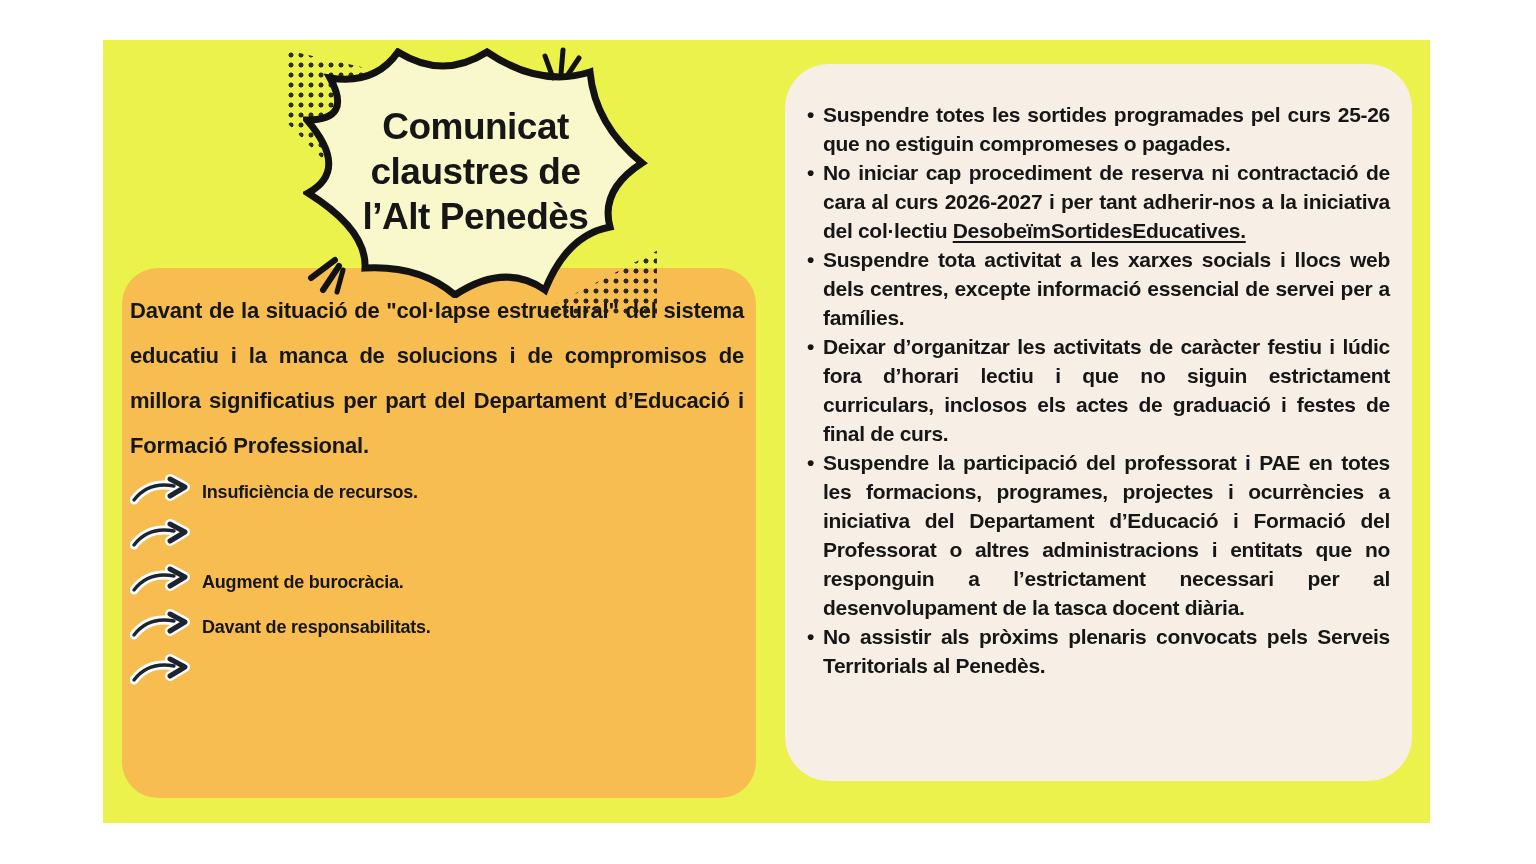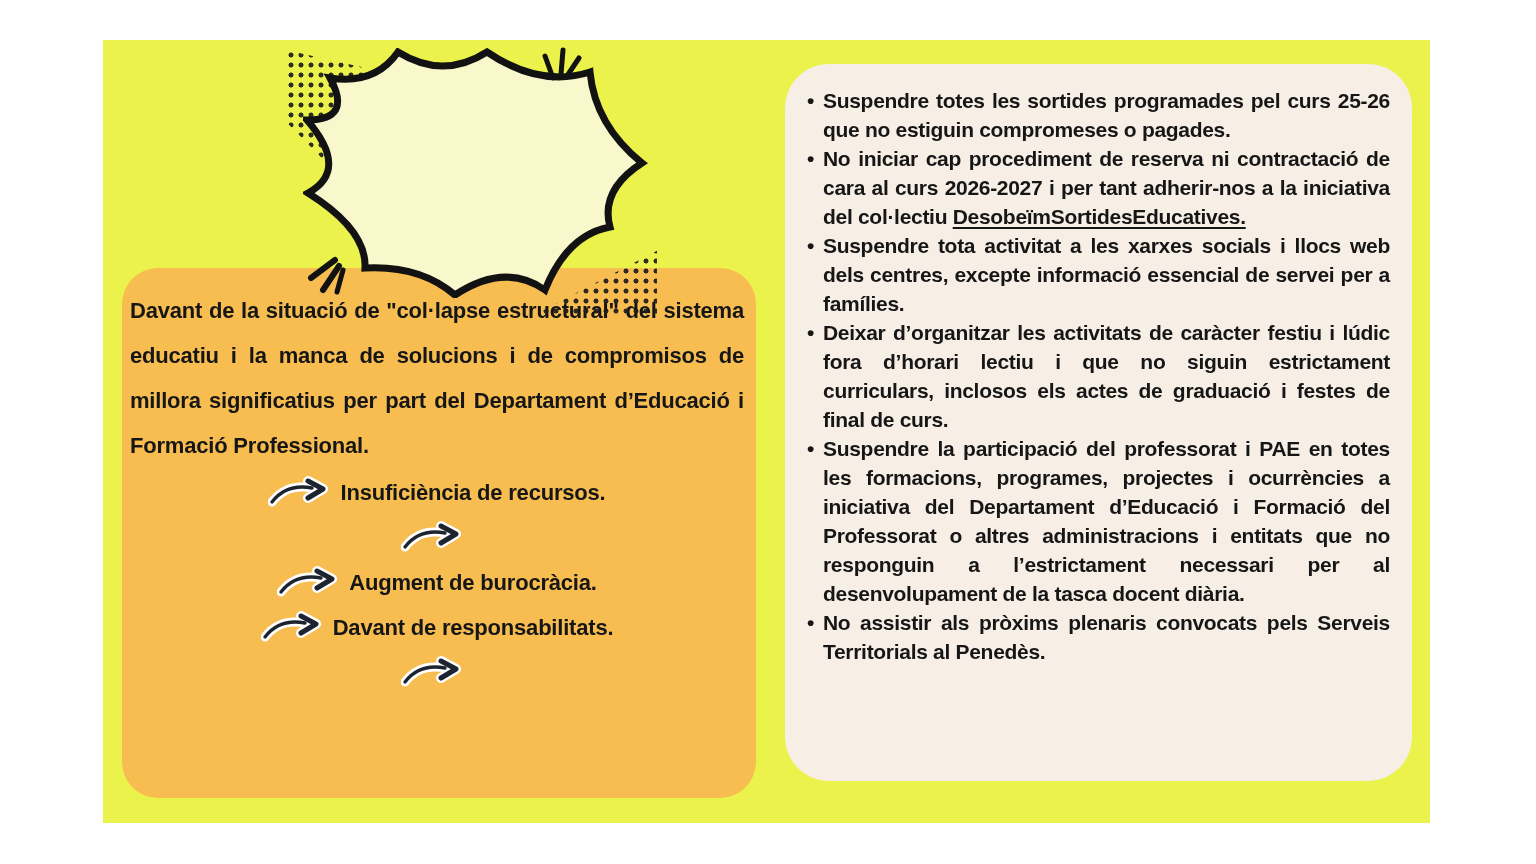--- a/index.html
+++ b/index.html
@@ -59,42 +59,41 @@
     border-radius:36px;
     padding:20px 12px 0 8px;
     overflow:hidden;
   }
   .intro{
     font-weight:bold;font-size:22px;line-height:45px;
     text-align:justify;letter-spacing:-0.2px;
   }
   .arrow-list{list-style:none;margin-top:2px;}
   .arrow-list li{
-    font-weight:bold;font-size:22px;line-height:45px;
+    font-weight:bold;font-size:18px;line-height:45px;
     letter-spacing:-0.2px;
-    text-align:center;
   }
   .arrow-ic{
     display:inline-block;width:60px;height:32px;
     vertical-align:-8px;margin-right:12px;
   }
 
   
   .right-panel{
     position:absolute;left:682px;top:24px;width:627px;height:717px;z-index:3;
     background:var(--cream_panel_bg);
     border-radius:44px;
     padding:22px 20px 0 22px;
     overflow:hidden;
   }
   .actions-heading{
     text-align:center;font-weight:bold;font-size:27px;line-height:35px;
     letter-spacing:-0.3px;
   }
-  .bullet-list{list-style:none;padding-right:2px;}
+  .bullet-list{list-style:none;margin-top:14px;padding-right:2px;}
   .bullet-list li{
     position:relative;
     padding-left:16px;
     font-weight:bold;font-size:21px;line-height:29px;
     text-align:justify;letter-spacing:-0.3px;
   }
   .bullet-list li::before{
     content:"•";
     position:absolute;left:0;top:0;
   }
@@ -120,20 +119,25 @@
                Q 292 77 339 115
                Q 297 142 307 179
                Q 264 187 242 242
                Q 202 214 152 247
                Q 117 217 62 220
                Q 64 182 5 145
                Q 47 122 4 72
                Q 50 72 27 30
                Q 72 37 95 4 Z" fill="#f9f8cc" stroke="#121212" stroke-width="7" stroke-linejoin="miter"></path>
     </svg>
+    <div class="badge-title">
+      <div>Comunicat</div>
+      <div>claustres de</div>
+      <div>l’Alt Penedès</div>
+    </div>
 
     <svg class="spark spark-tr" viewBox="0 0 48 42" aria-hidden="true">
       <path d="M14 34 L6 12" stroke="#121212" stroke-width="5" stroke-linecap="round"></path>
       <path d="M22 30 L24 6" stroke="#121212" stroke-width="5" stroke-linecap="round"></path>
       <path d="M28 32 L40 14" stroke="#121212" stroke-width="5" stroke-linecap="round"></path>
     </svg>
     <svg class="spark spark-bl" viewBox="0 0 50 50" aria-hidden="true">
       <path d="M34 12 L10 30" stroke="#121212" stroke-width="6" stroke-linecap="round"></path>
       <path d="M38 18 L22 42" stroke="#121212" stroke-width="6" stroke-linecap="round"></path>
       <path d="M42 22 L36 44" stroke="#121212" stroke-width="5" stroke-linecap="round"></path>

